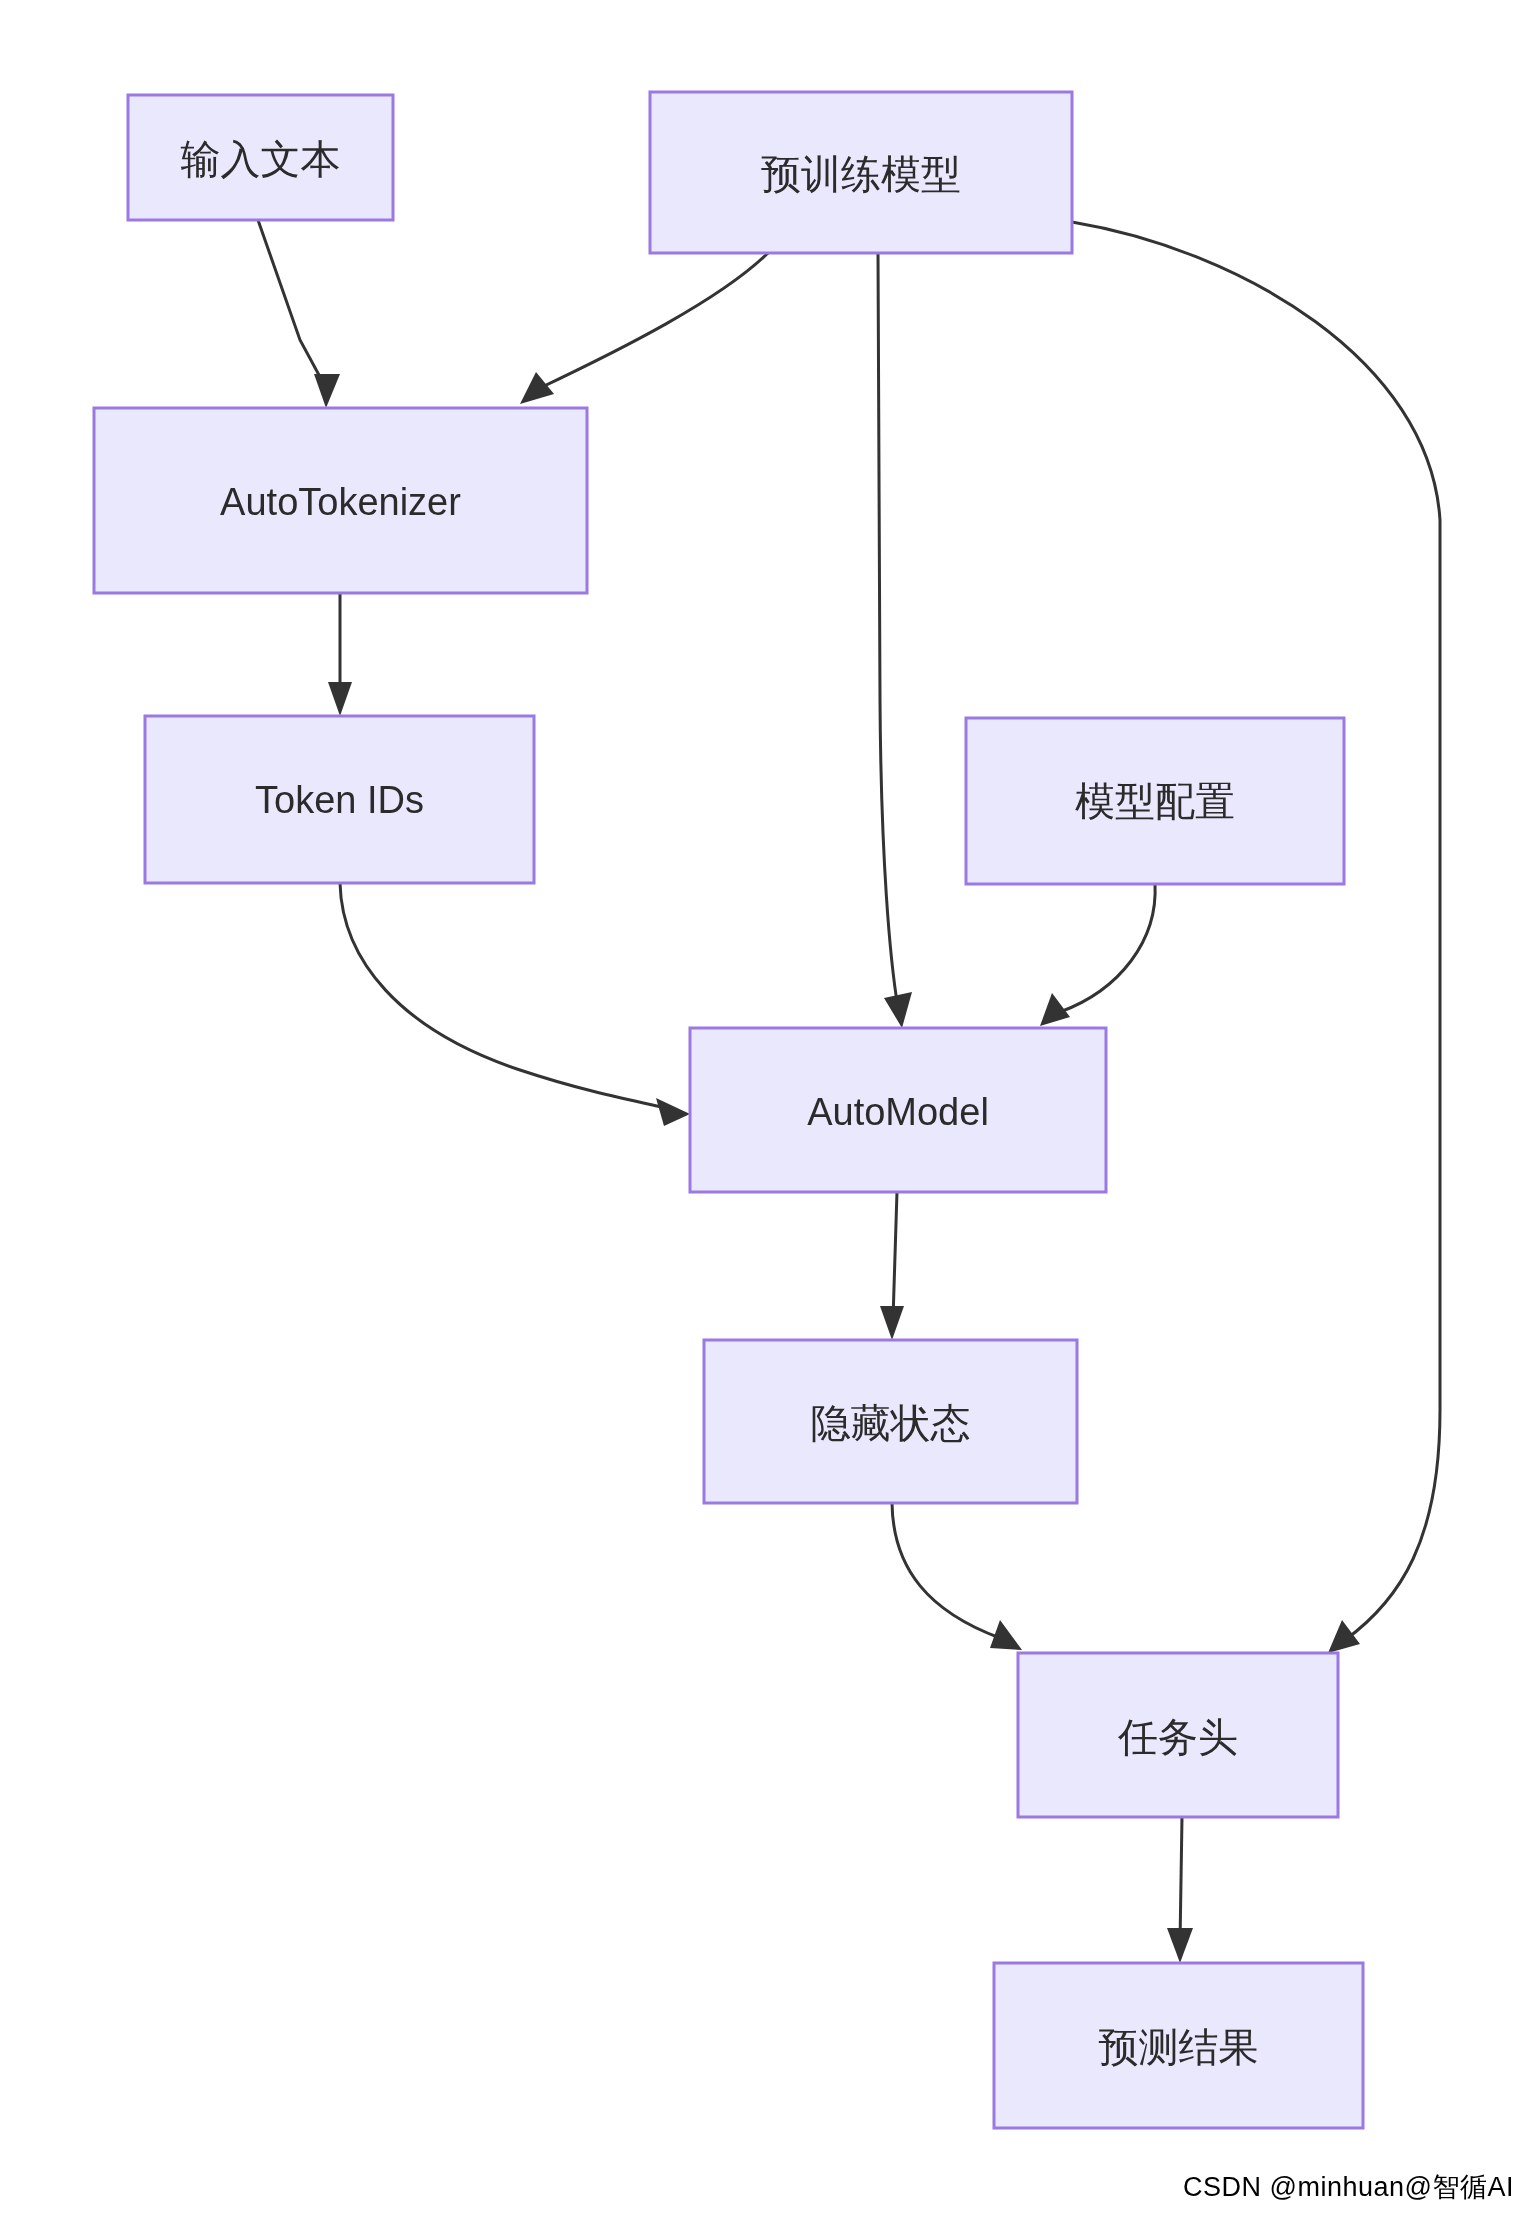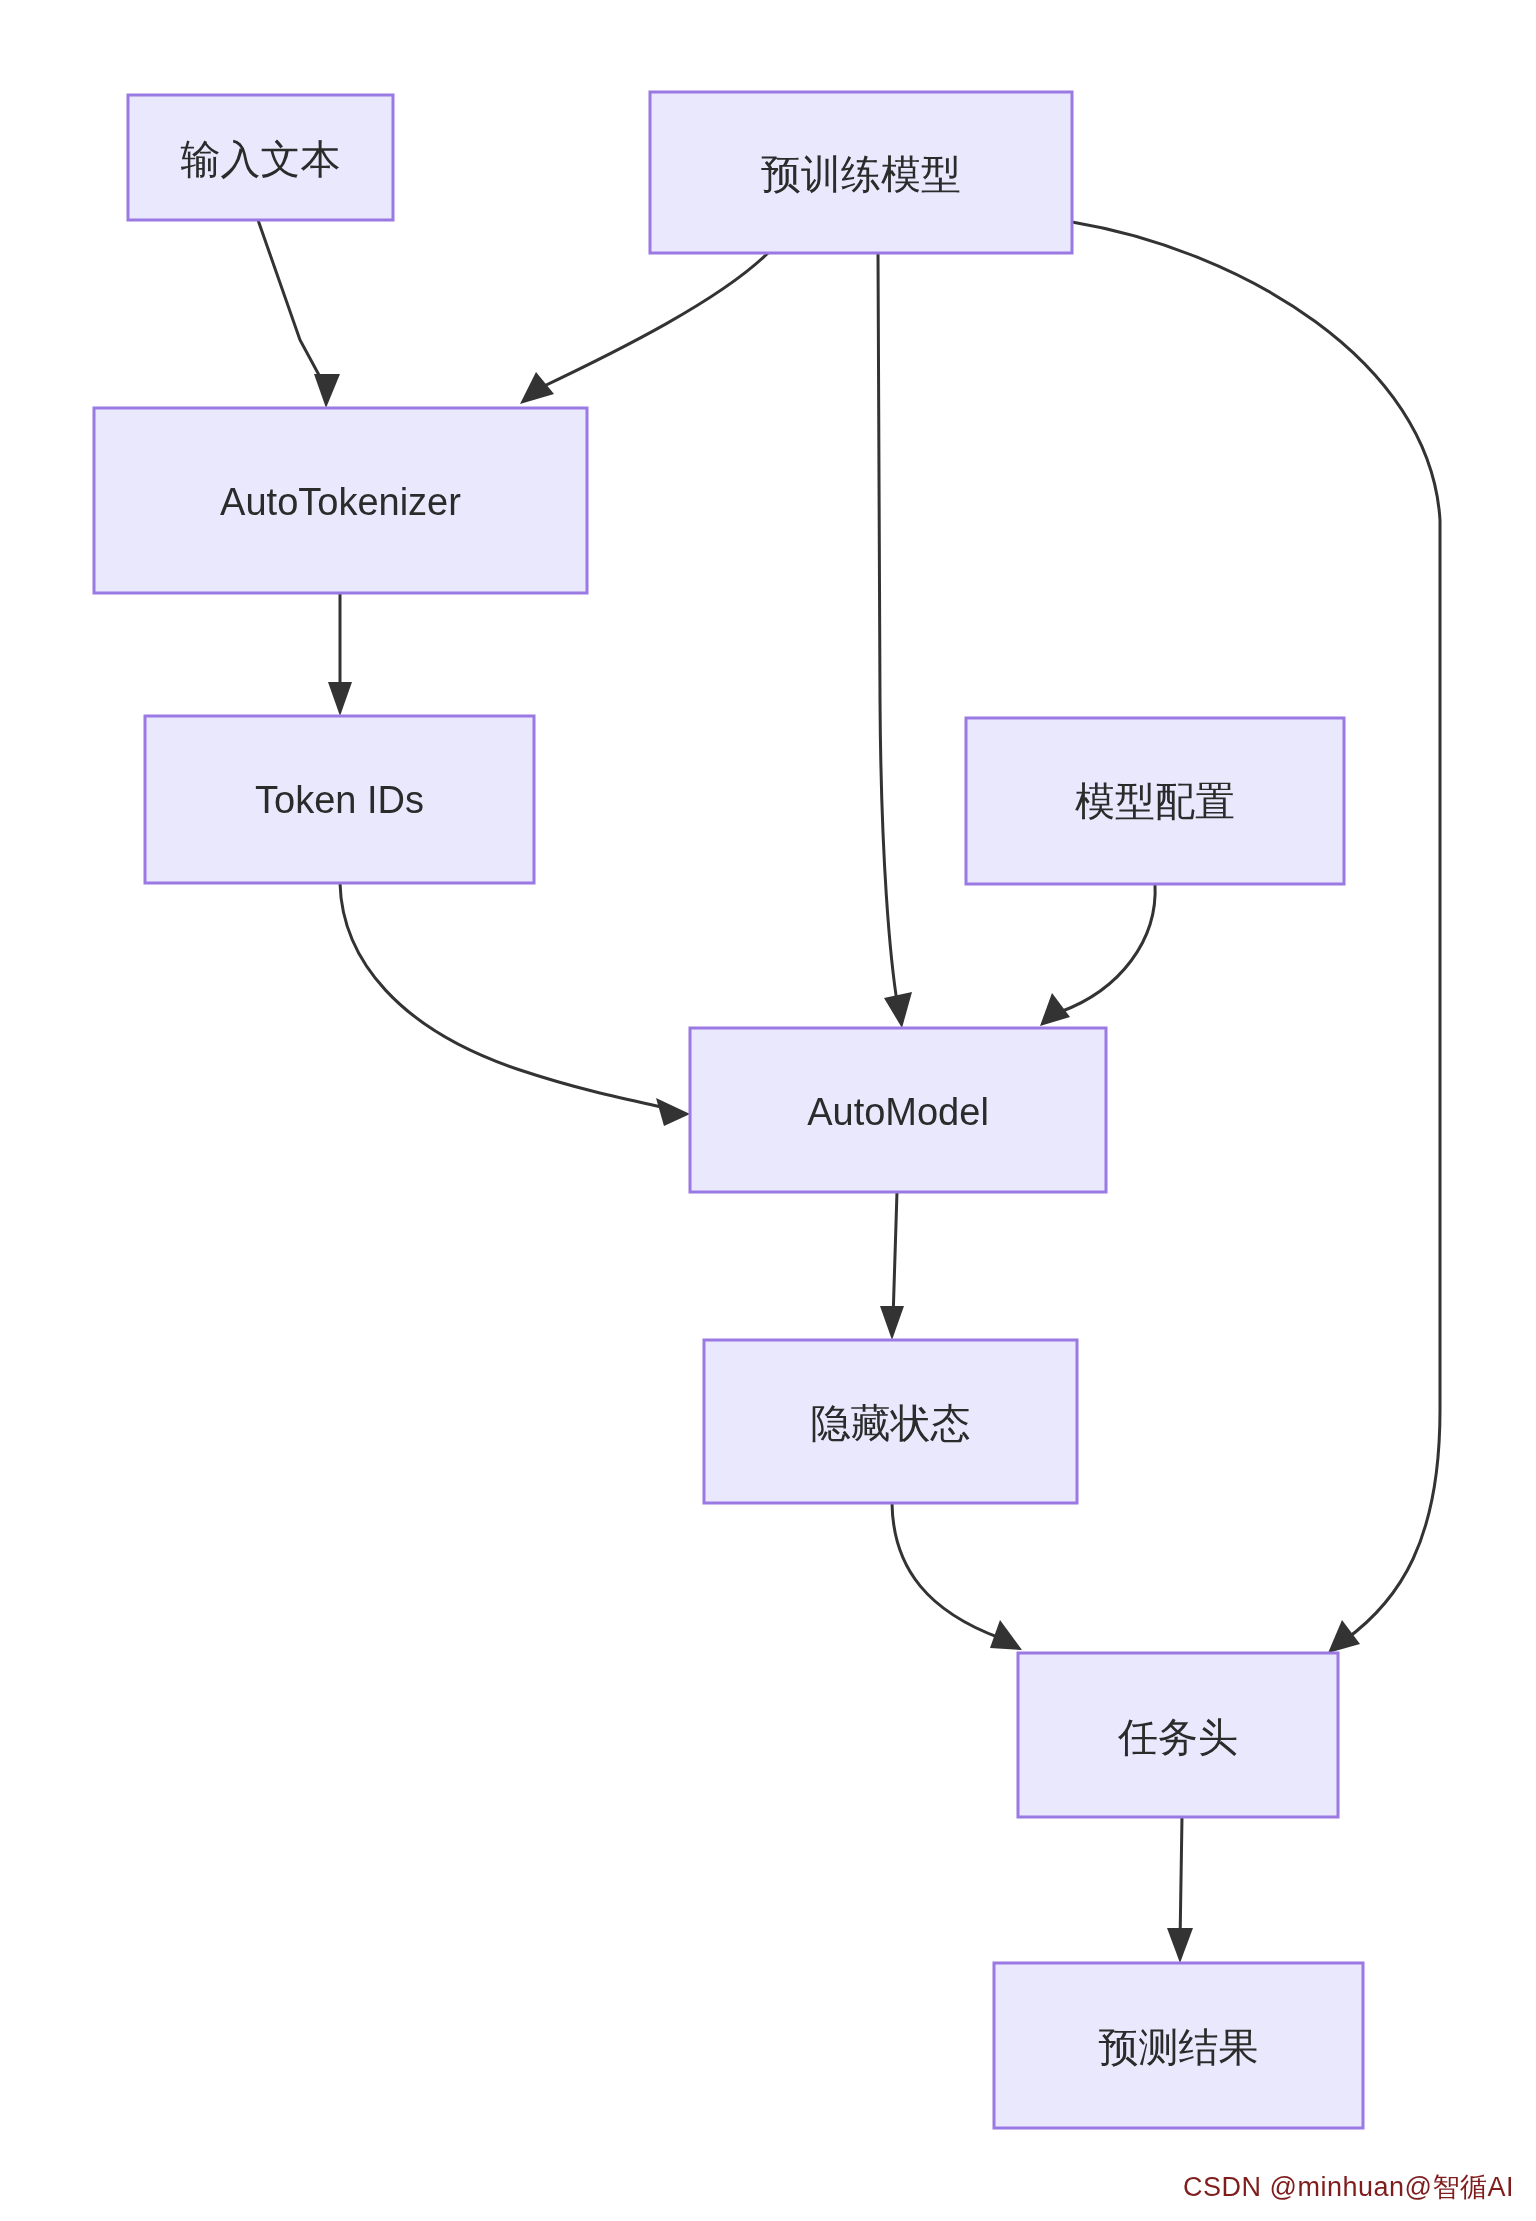--- a/index.html
+++ b/index.html
@@ -45,21 +45,21 @@
   .edge-head {
     fill: #333333;
     stroke: none;
   }
   .watermark {
     position: absolute;
     right: 22px;
     bottom: 16px;
     font-family: "Liberation Sans", "DejaVu Sans", sans-serif;
     font-size: 27px;
-    color: #7f1d1d;
+    color: #000000;
     letter-spacing: 0.5px;
     white-space: nowrap;
     user-select: none;
   }
 </style>
 </head>
 <body>
 
 <svg id="flow-root" viewBox="0 0 1536 2221" xmlns="http://www.w3.org/2000/svg">
 

